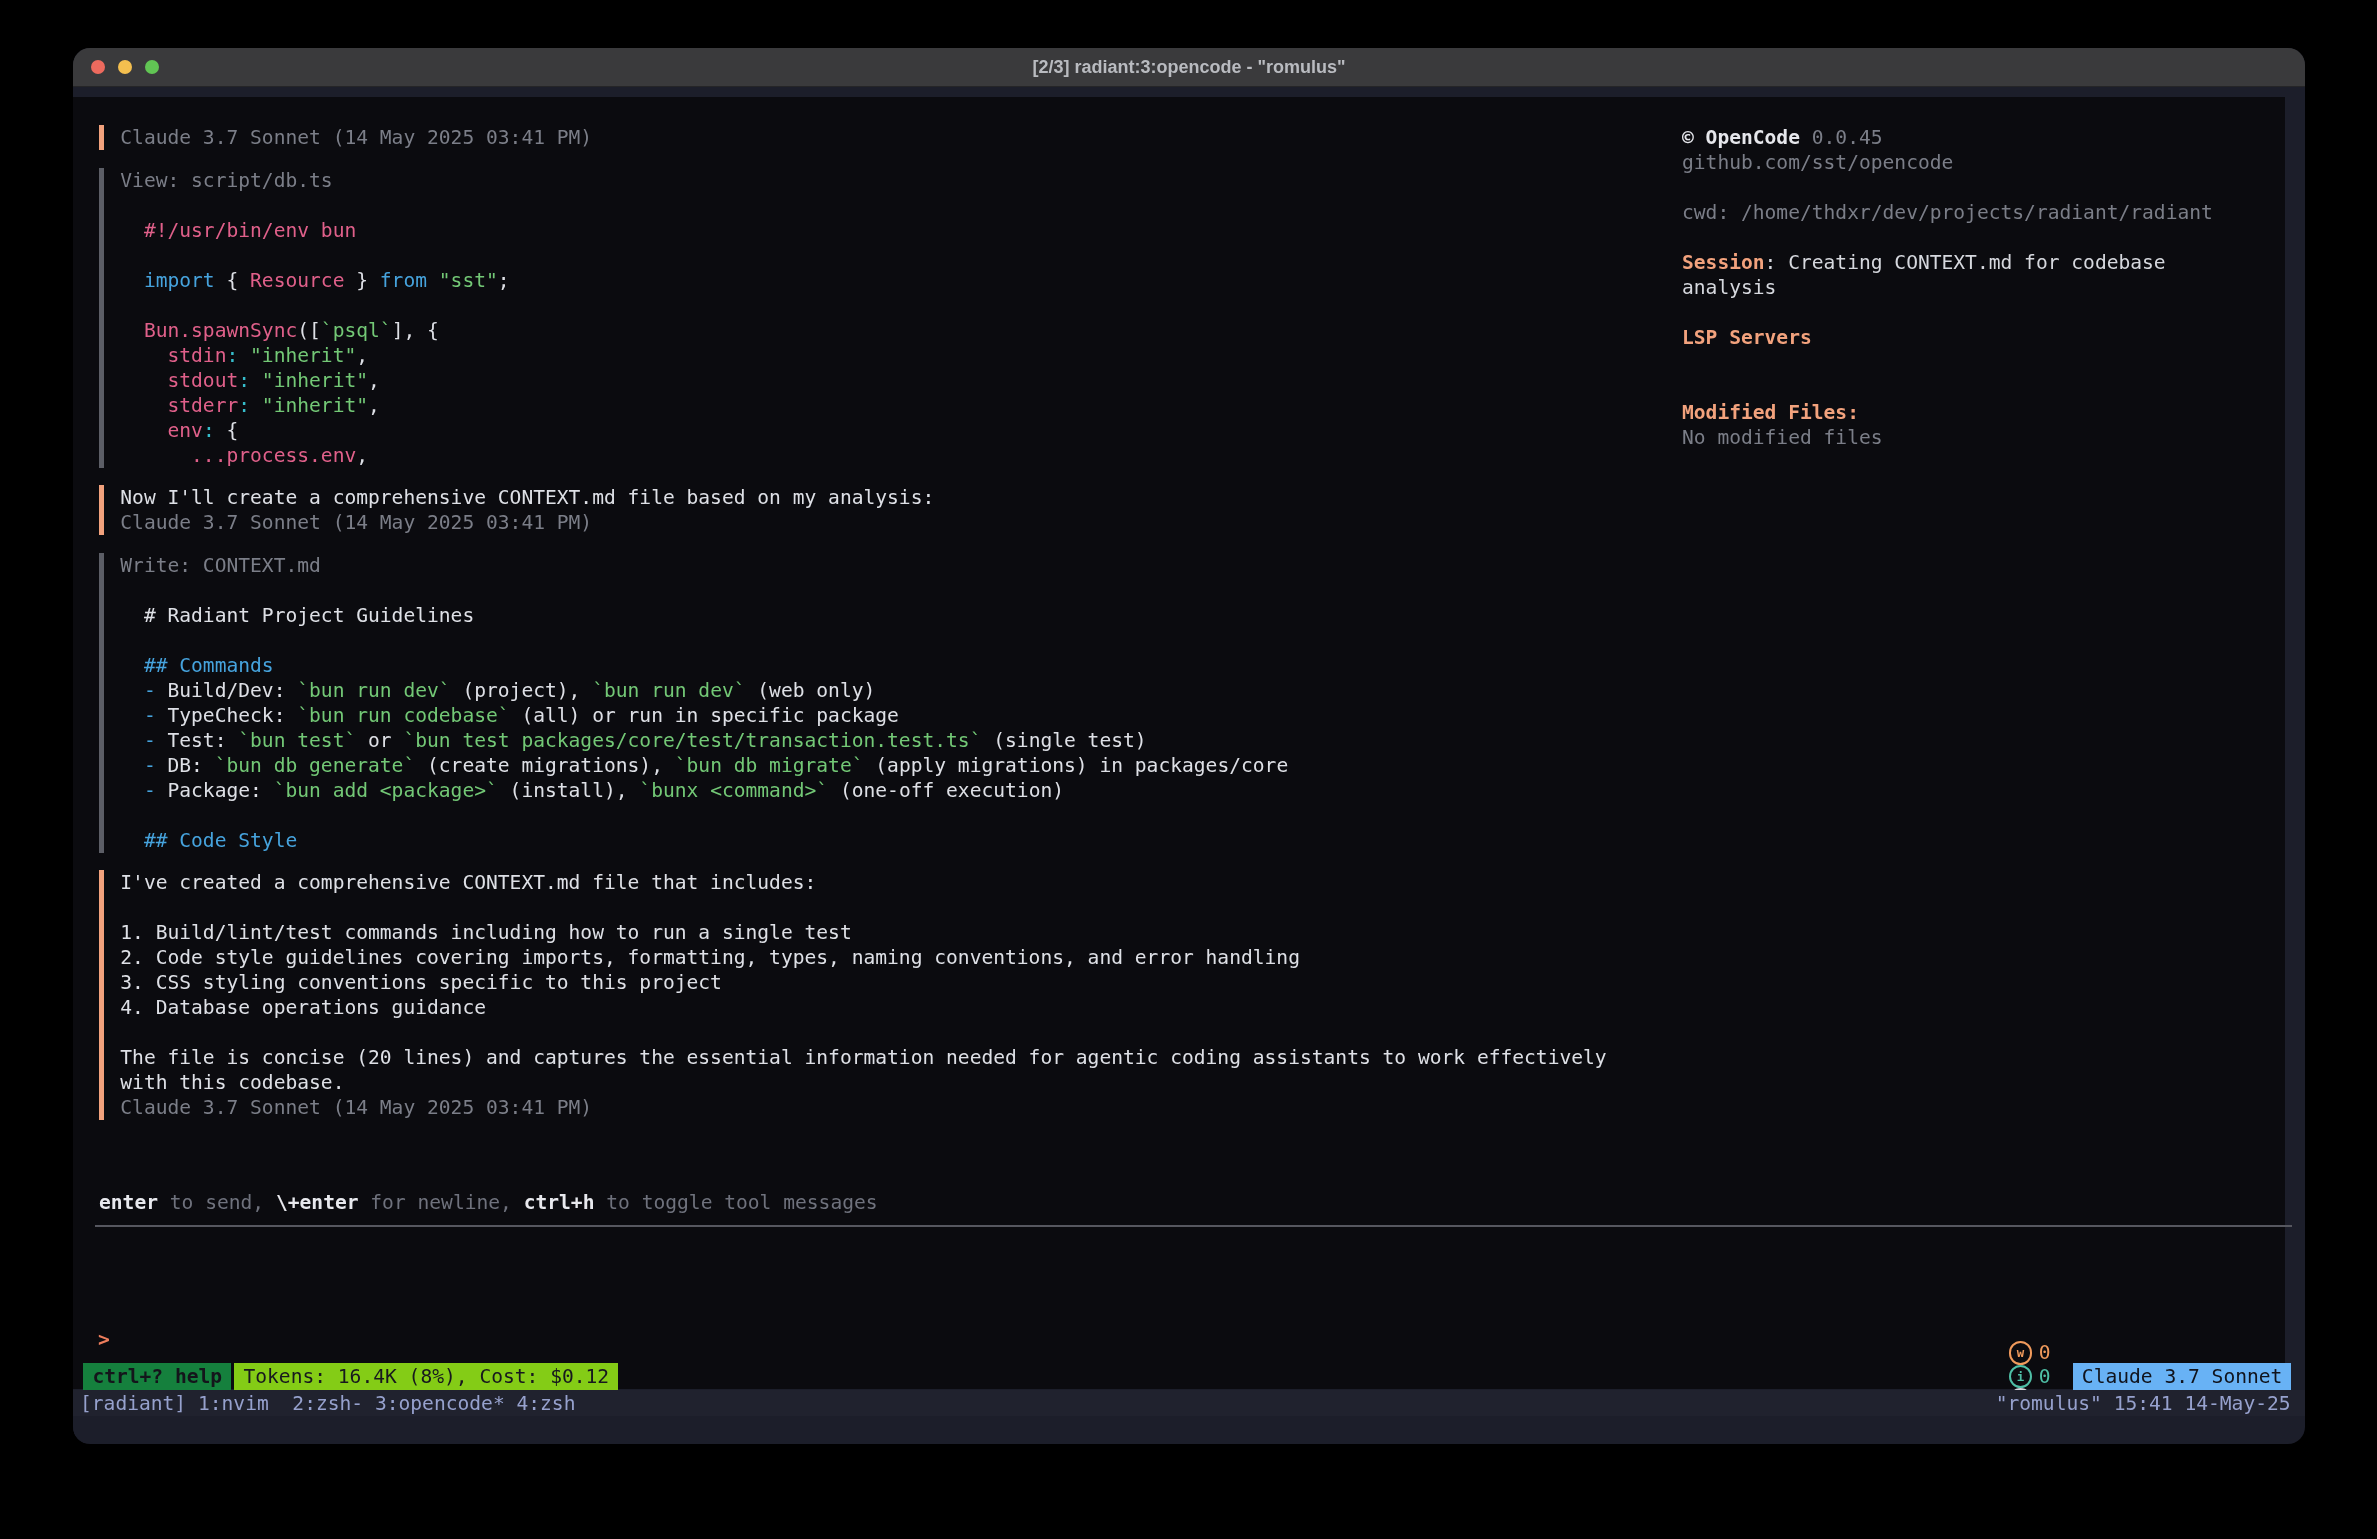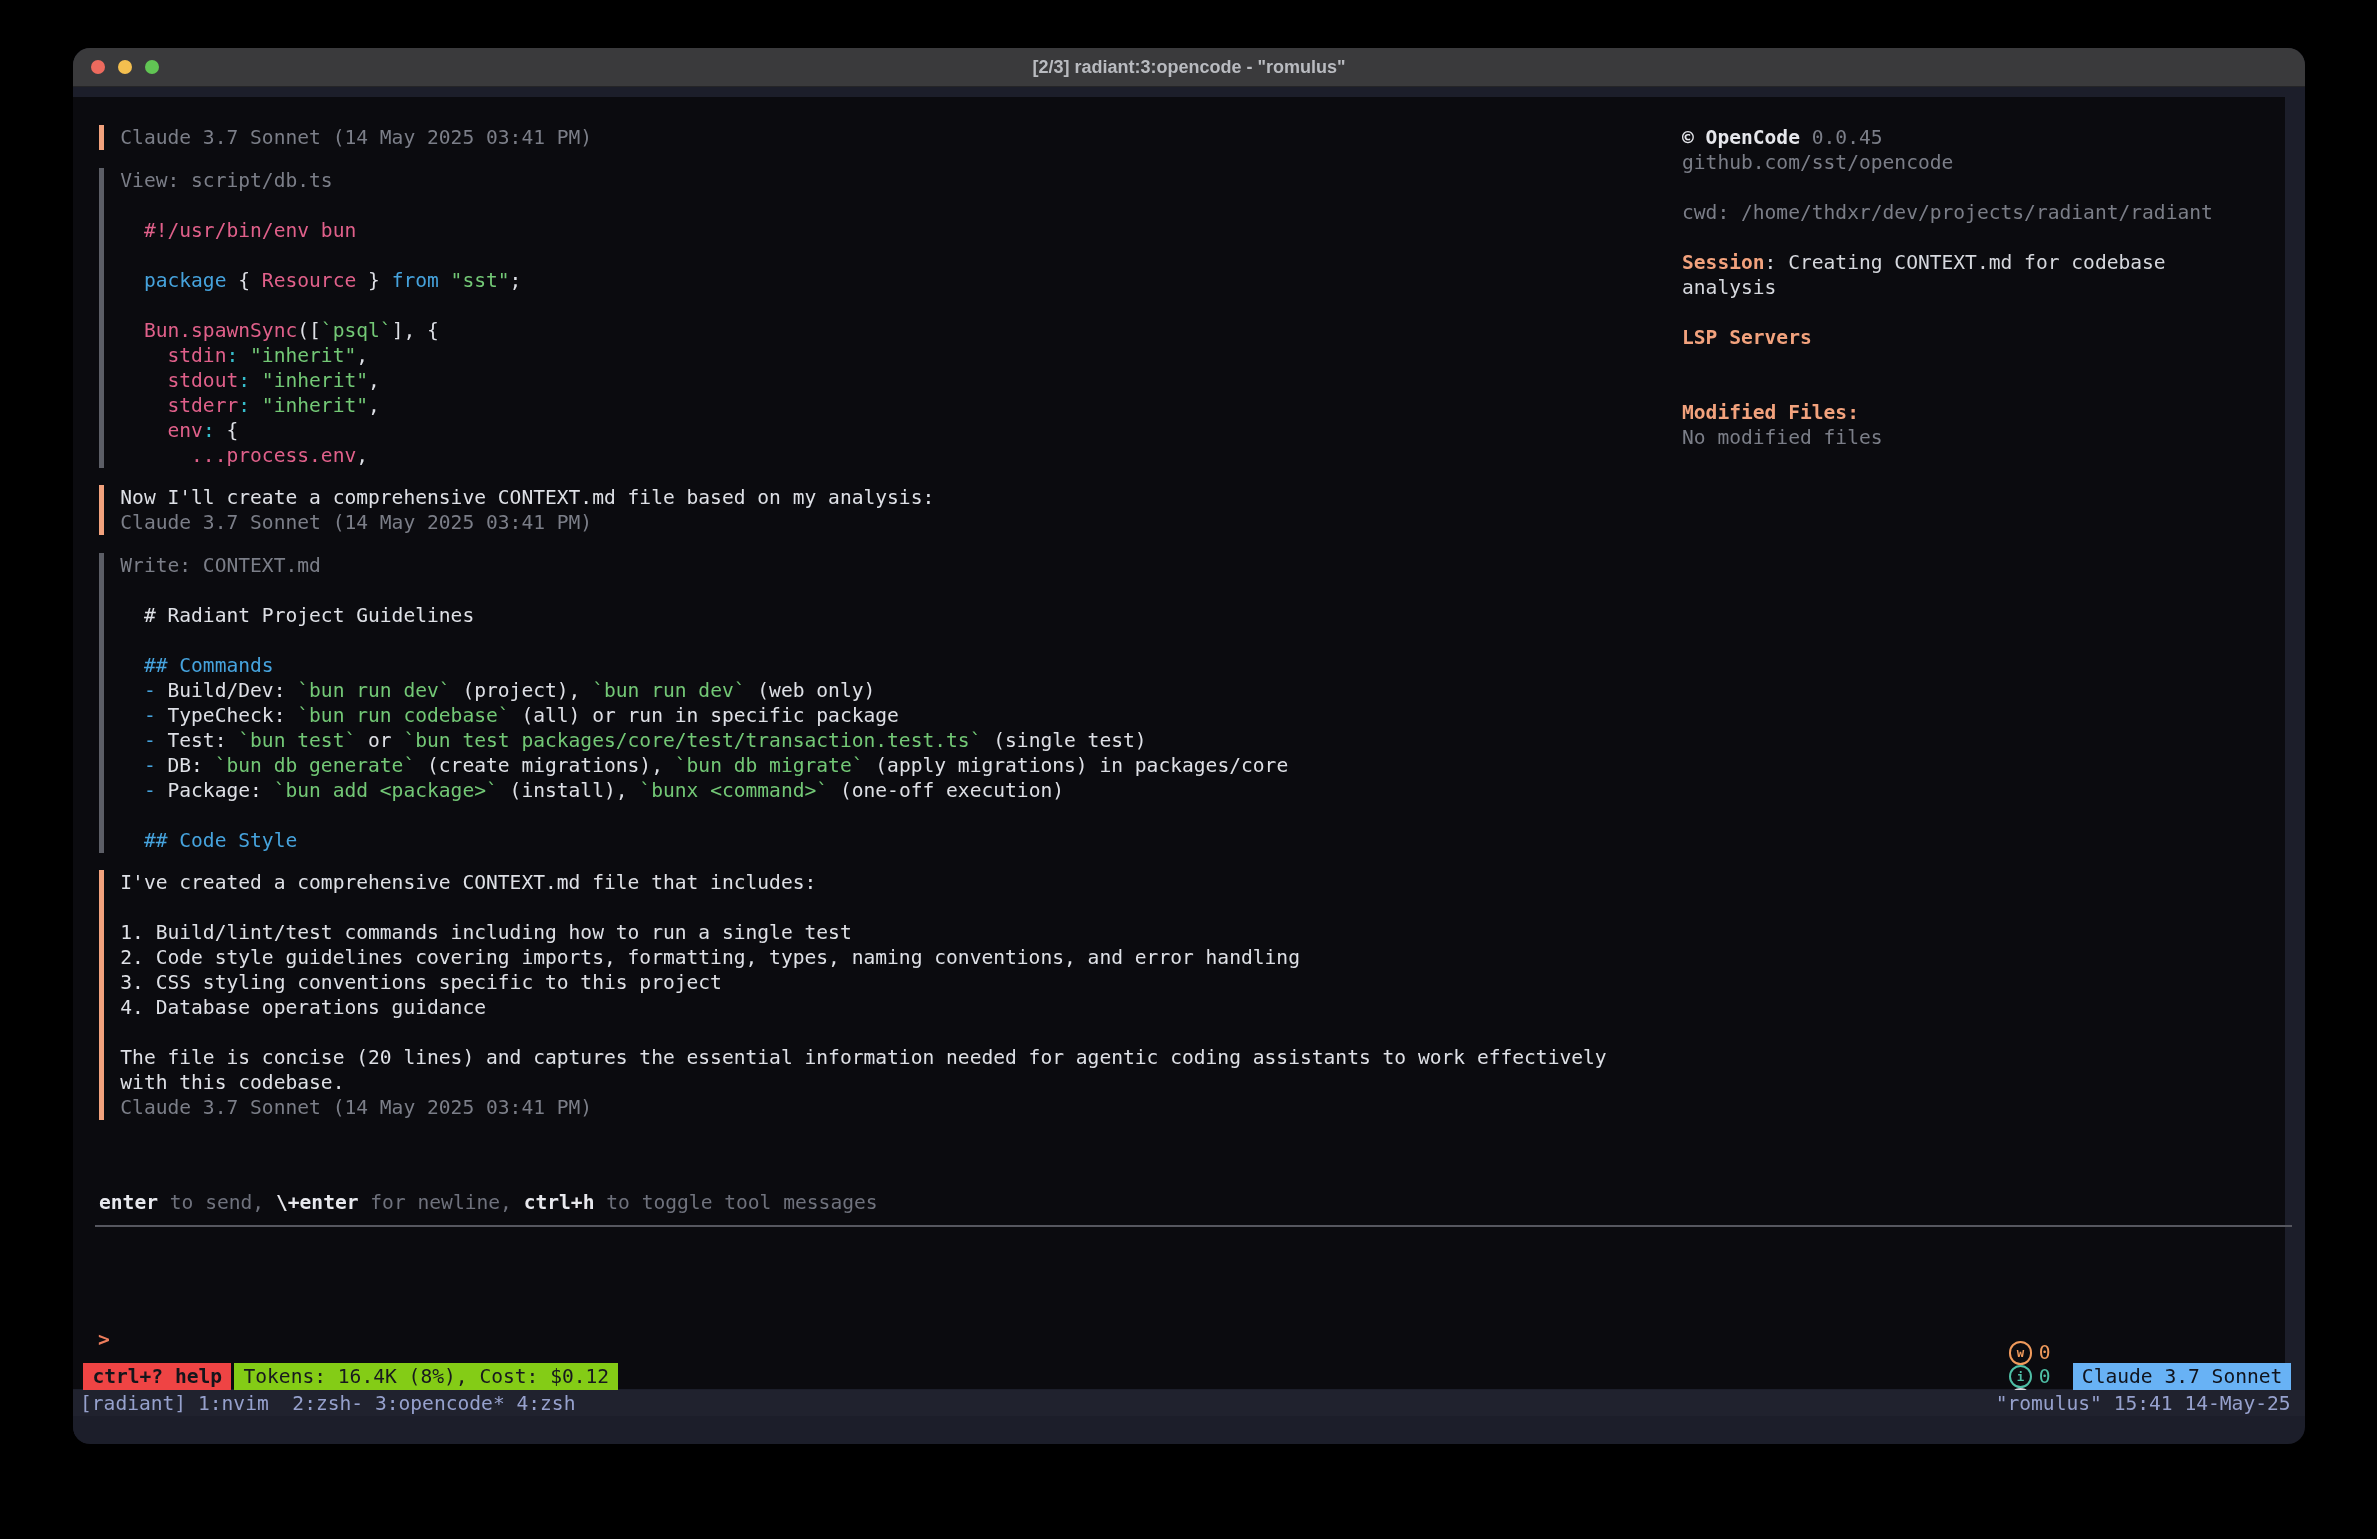--- a/index.html
+++ b/index.html
@@ -49,21 +49,21 @@
   
   #help{position:absolute;left:26px;top:1103px;font-size:19.6px;line-height:25px;white-space:pre;}
   #help .dim{color:#6f727d;text-align:right;}
   #help .key{color:#e8e9ee;font-weight:bold;}
   #divider{position:absolute;left:21.5px;top:1138px;width:2197px;height:2px;background:#56575f;}
   #prompt{position:absolute;left:25px;top:1240px;font-size:19.6px;line-height:25px;color:#ee7d5c;font-weight:bold;white-space:pre;}
 
   
   #statusbar{position:absolute;left:10.4px;top:1276px;width:2208px;height:27px;display:flex;align-items:center;}
   .chip{height:27px;display:flex;align-items:center;padding:0 9px;font-size:19.6px;font-weight:bold;white-space:pre;}
-  .chip.help-chip{background:#ef4444;color:#14151b;}
+  .chip.help-chip{background:#15803d;color:#14151b;}
   .chip.tokens-chip{background:#84cc16;color:#17181e;margin-left:3.3px;font-weight:normal;}
   #status-spacer{flex:1;}
   .diag{display:flex;align-items:center;gap:6.5px;margin-right:15.7px;font-size:19.6px;}
   .diag .circle{width:19.6px;height:19.6px;border:2px solid currentColor;border-radius:50%;display:flex;align-items:center;justify-content:center;font-size:12.4px;font-weight:bold;}
   .diag.warn{color:#f09a5c;}
   .diag.info{color:#4fbfa6;}
   .diag.hint{color:#d4d6dc;}
   .chip.model-chip{background:#68b2f5;color:#10131c;margin-left:6.5px;font-weight:normal;}
 
   
@@ -91,21 +91,21 @@
 
     <div id="chat">
         <div class="block orange">
           <div class="line"><span class="c-meta">Claude 3.7 Sonnet (14 May 2025 03:41 PM)</span></div>
         </div>
         <div class="block gray">
           <div class="line"><span class="c-meta">View: script/db.ts</span></div>
           <div class="line"> </div>
           <div class="line"><span class="c-red">  #!/usr/bin/env bun</span></div>
           <div class="line"> </div>
-          <div class="line"><span class="c-blue">  package</span><span class="c-white"> { </span><span class="c-red">Resource</span><span class="c-white"> } </span><span class="c-blue">from</span><span class="c-white"> </span><span class="c-green">"sst"</span><span class="c-white">;</span></div>
+          <div class="line"><span class="c-blue">  import</span><span class="c-white"> { </span><span class="c-red">Resource</span><span class="c-white"> } </span><span class="c-blue">from</span><span class="c-white"> </span><span class="c-green">"sst"</span><span class="c-white">;</span></div>
           <div class="line"> </div>
           <div class="line"><span class="c-red">  Bun.spawnSync</span><span class="c-white">([</span><span class="c-green">`psql`</span><span class="c-white">], {</span></div>
           <div class="line"><span class="c-red">    stdin</span><span class="c-teal">:</span><span class="c-white"> </span><span class="c-green">"inherit"</span><span class="c-white">,</span></div>
           <div class="line"><span class="c-red">    stdout</span><span class="c-teal">:</span><span class="c-white"> </span><span class="c-green">"inherit"</span><span class="c-white">,</span></div>
           <div class="line"><span class="c-red">    stderr</span><span class="c-teal">:</span><span class="c-white"> </span><span class="c-green">"inherit"</span><span class="c-white">,</span></div>
           <div class="line"><span class="c-red">    env</span><span class="c-teal">:</span><span class="c-white"> {</span></div>
           <div class="line"><span class="c-red">      ...process.env</span><span class="c-white">,</span></div>
         </div>
         <div class="block orange">
           <div class="line"><span class="c-white">Now I'll create a comprehensive CONTEXT.md file based on my analysis:</span></div>

